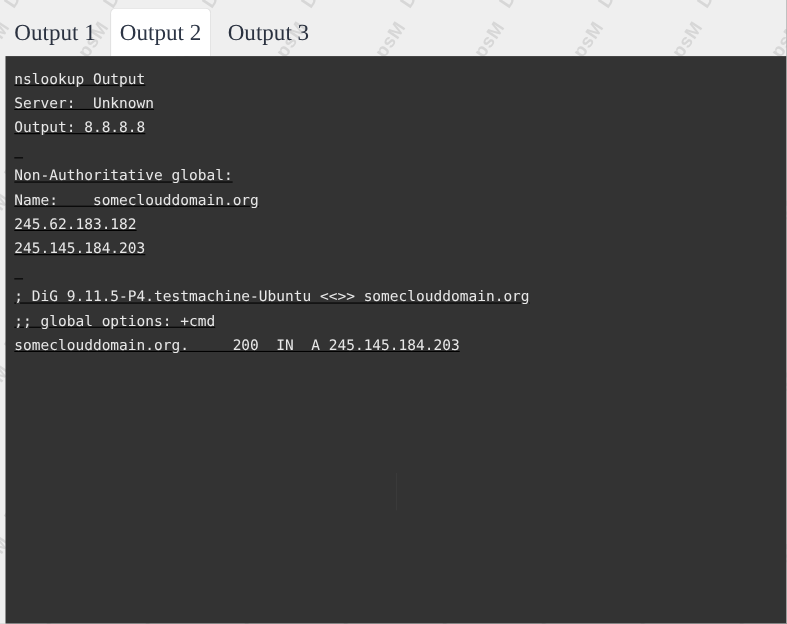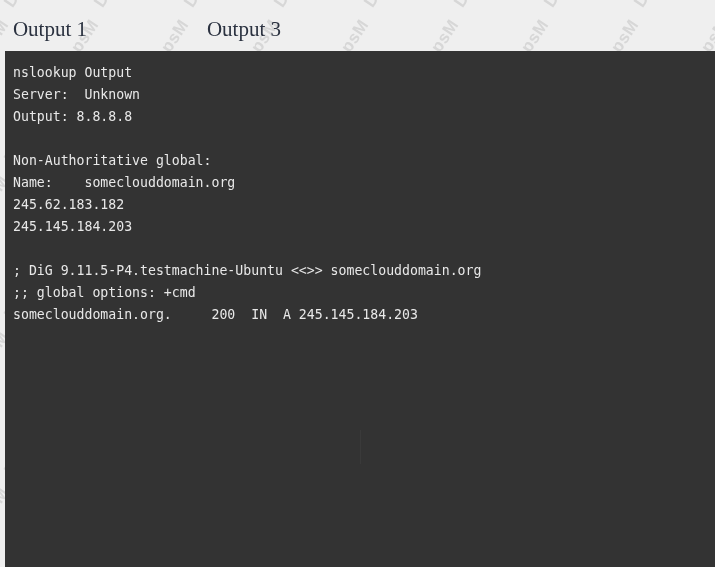--- a/index.html
+++ b/index.html
@@ -91,20 +91,21 @@
     background: #333333;
     z-index: 8;
     overflow: hidden;
   }
   .terminal-inner {
     position: absolute;
     left: 8px;
     top: 11px;
     right: 0;
     bottom: 0;
+    text-decoration: underline;
   }
   .term-line {
     font-family: "DejaVu Sans Mono", "Liberation Mono", monospace;
     font-size: 13.2px;
     line-height: 22px;
     color: #e8e8e8;
     white-space: pre;
     height: 22px;
     letter-spacing: 0px;
   }
@@ -125,20 +126,23 @@
   }
 </style>
 </head>
 <body>
 
 <div id="app">
 
   <div class="tabbar">
     <div class="tab inactive" id="tab-0">
       <span>Output 1</span>
+    </div>
+    <div class="tab active" id="tab-1">
+      <span>Output 2</span>
     </div>
     <div class="tab inactive" id="tab-2">
       <span>Output 3</span>
     </div>
   </div>
 
   <div class="terminal">
     <div class="terminal-inner" id="terminal-lines">
         <div class="term-line">nslookup Output</div>
         <div class="term-line">Server:  Unknown</div>

